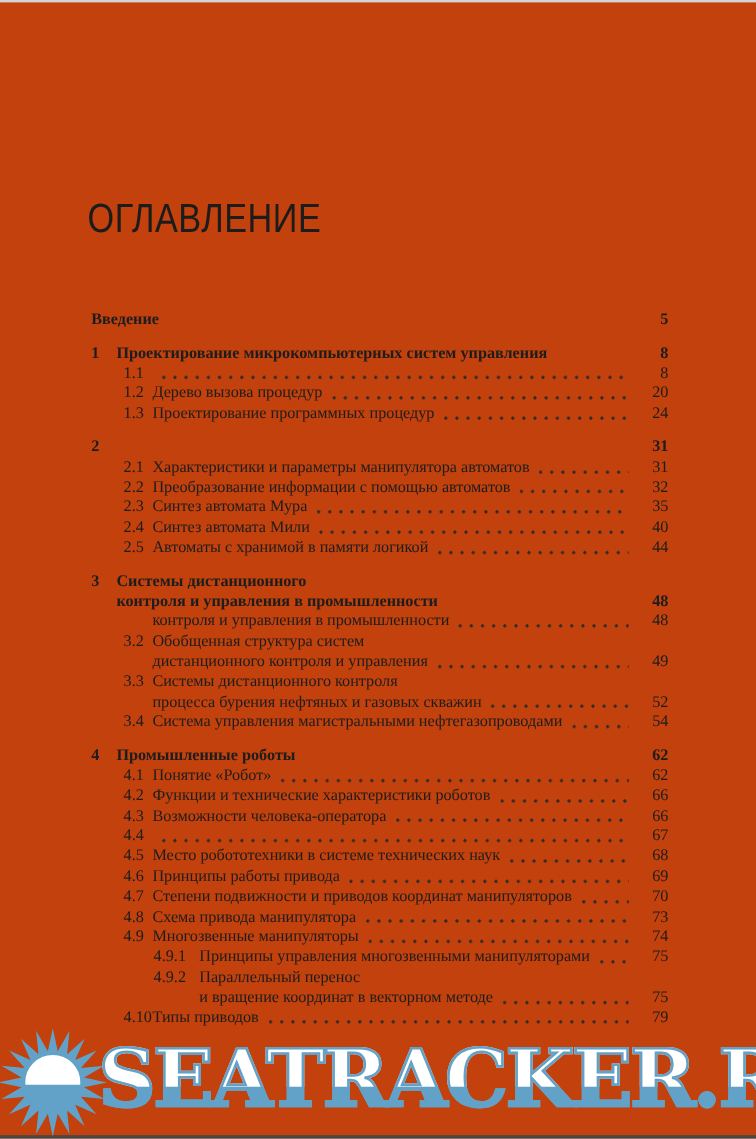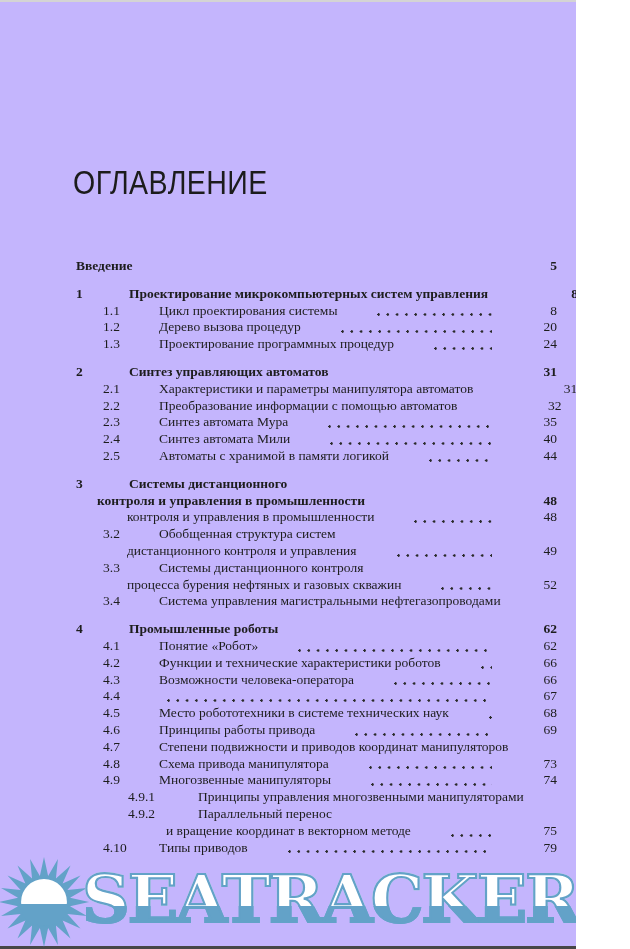--- a/index.html
+++ b/index.html
@@ -1,20 +1,20 @@
 <!DOCTYPE html>
 <html><head>
 <meta charset="utf-8">
 <style>
   html, body { margin: 0; padding: 0; background: #ffffff; }
   .page {
     position: relative;
-    width: 576px;
+    width: 630px;
     height: 949px;
-    background: #c4b5fd;
+    background: #c2410c;
     overflow: hidden;
     font-family: "Liberation Serif", serif;
     color: #1d1d1d;
   }
   .top-edge {
     position: absolute; top: 0; left: 0; right: 0; height: 2px;
     background: #d4d4d4;
   }
   .bottom-edge {
     position: absolute; top: 946px; left: 0; right: 0; height: 3px;
@@ -37,21 +37,20 @@
     position: absolute;
     left: 76px; top: 258px;
     width: 481px;
   }
   .row {
     display: flex;
     align-items: baseline;
     font-size: 13.5px;
     line-height: 16.8px;
     white-space: nowrap;
-    gap: 32px;
   }
   .row .ttl { white-space: nowrap; }
   .lvl-intro, .lvl-chapter, .cont-chapter { font-weight: 700; }
   .lvl-chapter { margin-top: 11px; }
   .lvl-chapter .num { flex: 0 0 21px; }
   .lvl-sub { padding-left: 27px; }
   .lvl-sub .num { flex: 0 0 24px; }
   .lvl-subsub { padding-left: 52px; }
   .lvl-subsub .num { flex: 0 0 38px; }
   .cont-chapter { padding-left: 21px; }
@@ -103,39 +102,37 @@
         <span class="pg">5</span>
       </div>
       <div class="row lvl-chapter">
         <span class="num">1</span>
         <span class="ttl">Проектирование микрокомпьютерных систем управления</span>
         <span class="spacer"></span>
         <span class="pg">8</span>
       </div>
       <div class="row lvl-sub">
         <span class="num">1.1</span>
-        <span class="ttl">Цикл проектирования системы</span>
         <span class="leader"></span>
         <span class="pg">8</span>
       </div>
       <div class="row lvl-sub">
         <span class="num">1.2</span>
         <span class="ttl">Дерево вызова процедур</span>
         <span class="leader"></span>
         <span class="pg">20</span>
       </div>
       <div class="row lvl-sub">
         <span class="num">1.3</span>
         <span class="ttl">Проектирование программных процедур</span>
         <span class="leader"></span>
         <span class="pg">24</span>
       </div>
       <div class="row lvl-chapter">
         <span class="num">2</span>
-        <span class="ttl">Синтез управляющих автоматов</span>
         <span class="spacer"></span>
         <span class="pg">31</span>
       </div>
       <div class="row lvl-sub">
         <span class="num">2.1</span>
         <span class="ttl">Характеристики и параметры манипулятора автоматов</span>
         <span class="leader"></span>
         <span class="pg">31</span>
       </div>
       <div class="row lvl-sub">

